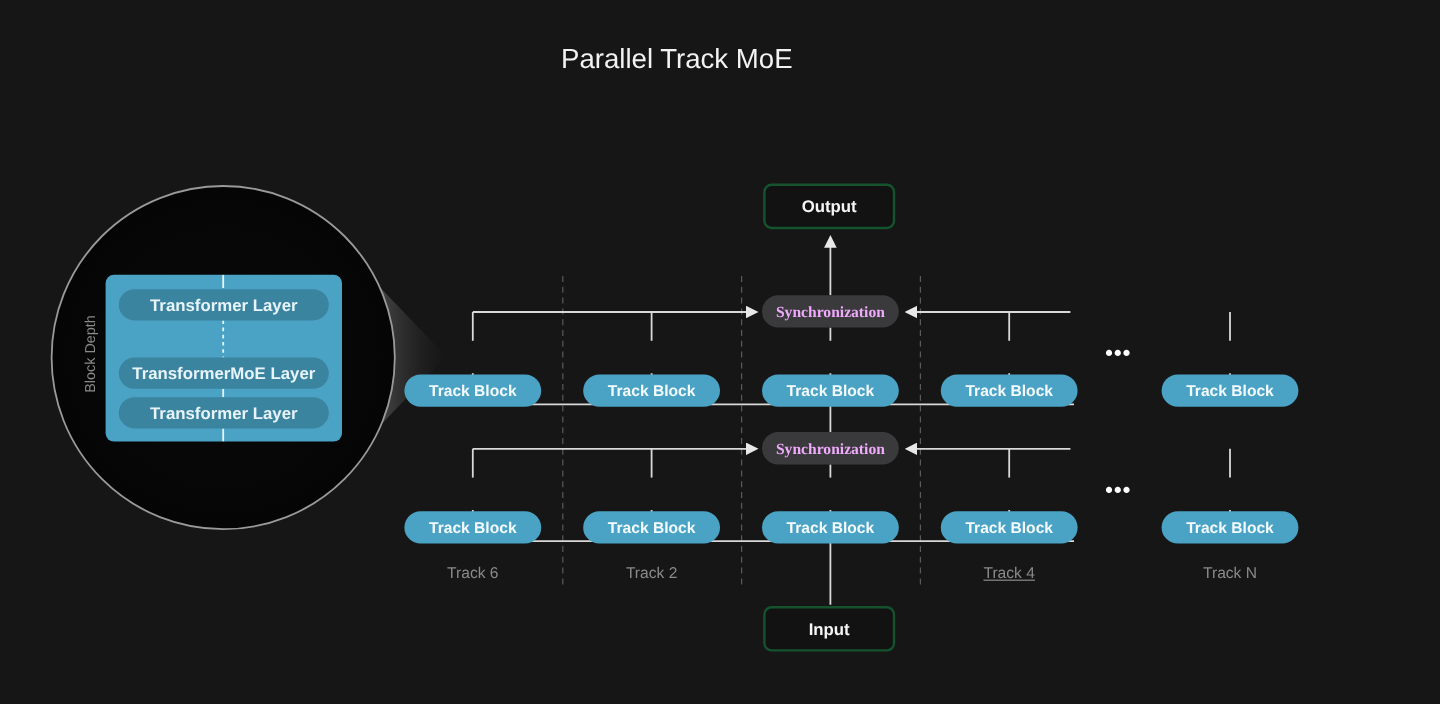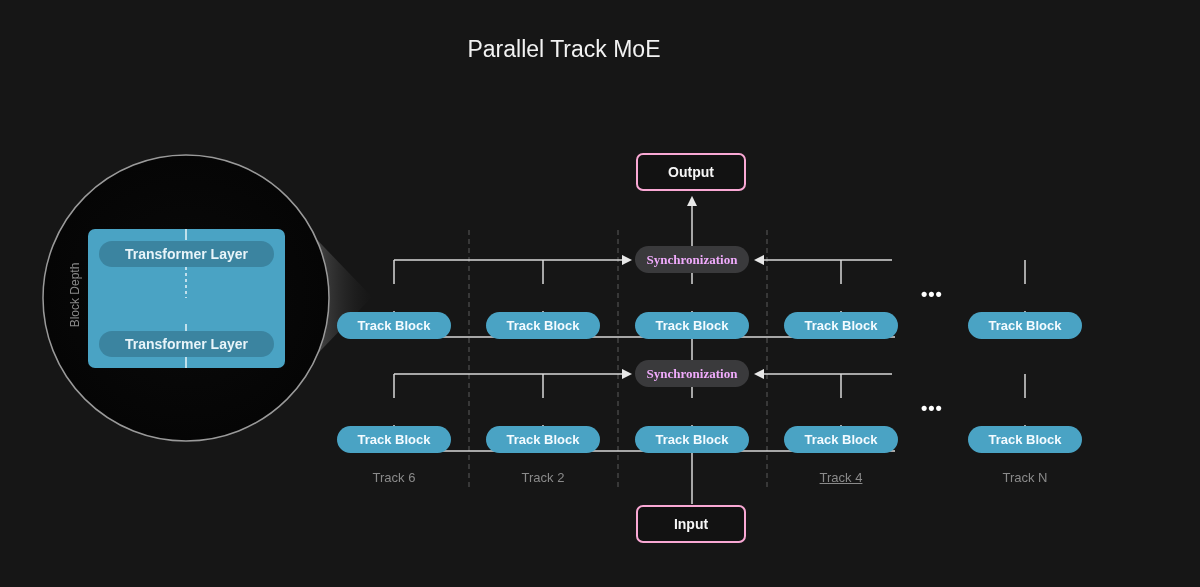--- a/index.html
+++ b/index.html
@@ -5,21 +5,21 @@
   html, body { margin:0; padding:0; }
   body { width:1200px; height:587px; background:#161616; position:relative; overflow:hidden;
          font-family:"Liberation Sans", "DejaVu Sans", sans-serif; color:#fff; }
   .title { position:absolute; left:0; width:1128px; top:36px; text-align:center; font-size:23px; font-weight:normal; color:#f2f2f2; }
   .subtitle { position:absolute; left:0; width:1128px; top:76px; text-align:center; font-size:15px; line-height:22px; color:#cfcfcf; }
   svg.diagram { position:absolute; left:0; top:0; }
   .track-block { position:absolute; width:114px; height:27px; border-radius:14px; background:#4aa3c4;
                  color:#f4fbff; font-size:13px; font-weight:bold; display:flex; align-items:center; justify-content:center;margin-top:28px; }
   .sync { position:absolute; width:114px; height:27px; border-radius:14px; background:#3a3a3c;
           color:#f0abfc; font-size:13px; font-weight:bold; display:flex; align-items:center; justify-content:center;font-family:Liberation Serif, serif; }
-  .io-box { position:absolute; width:110px; height:38px; border:2px solid #f9a8d4; border-radius:7px; background:#121212;
+  .io-box { position:absolute; width:110px; height:38px; border:2px solid #14532d; border-radius:7px; background:#121212;
             color:#f5f5f5; font-size:14px; font-weight:bold; display:flex; align-items:center; justify-content:center; box-sizing:border-box; }
   .track-label { position:absolute; width:100px; text-align:center; font-size:13px; color:#8a8a8a; }
   .dots { position:absolute; font-size:18px; color:#fff; letter-spacing:1px; font-weight:bold; }
   .lens-panel { position:absolute; left:88px; top:229px; width:197px; height:139px; background:#4aa3c4; border-radius:7px; }
   .layer { position:absolute; left:11px; width:175px; height:26px; border-radius:13px; background:#3b84a0;
            color:#e8f4f9; font-size:14px; font-weight:bold; display:flex; align-items:center; justify-content:center; }
   .block-depth { position:absolute; left:30px; top:288px; width:90px; transform:rotate(-90deg); transform-origin:center;
                  font-size:12px; color:#8a8a8a; text-align:center; }
 </style>
 </head>
@@ -114,20 +114,21 @@
 
 <div class="block-depth">Block Depth</div>
 <div class="lens-panel">
   <svg style="position:absolute;left:0;top:0" width="197" height="139">
     <line x1="98" y1="0" x2="98" y2="11" stroke="#e8f4f9" stroke-width="1.5"></line>
     <line x1="98" y1="38" x2="98" y2="69" stroke="#e8f4f9" stroke-width="1.5" stroke-dasharray="3,3"></line>
     <line x1="98" y1="95" x2="98" y2="102" stroke="#e8f4f9" stroke-width="1.5"></line>
     <line x1="98" y1="128" x2="98" y2="139" stroke="#e8f4f9" stroke-width="1.5"></line>
   </svg>
   <div class="layer" style="top:12px">Transformer Layer</div>
+  <div class="layer" style="top:69px">TransformerMoE Layer</div>
   <div class="layer" style="top:102px">Transformer Layer</div>
 </div>
 
 <div class="io-box" style="left:636px;top:153px;">Output</div>
 <div class="io-box" style="left:636px;top:505px;">Input</div>
 
 <div class="sync" style="left:635px;top:246px;">Synchronization</div>
 <div class="track-block" style="left:337px;top:284px;">Track Block</div>
 <div class="track-block" style="left:486px;top:284px;">Track Block</div>
 <div class="track-block" style="left:635px;top:284px;">Track Block</div>

